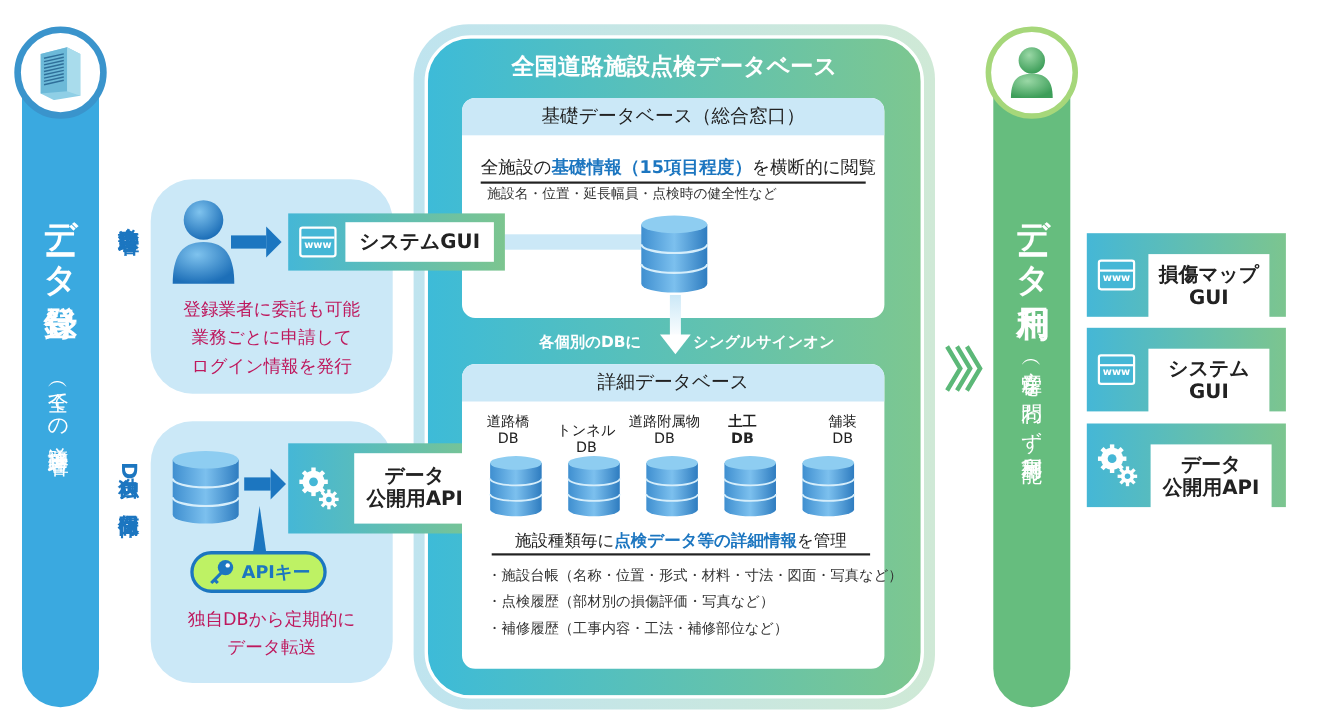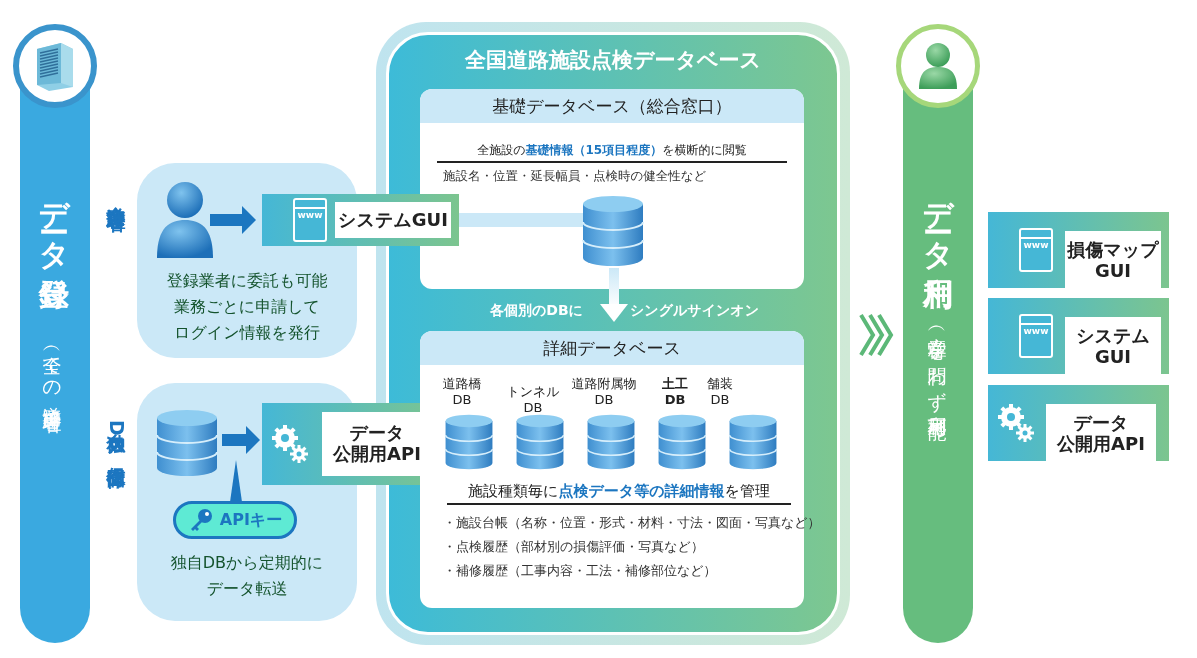--- a/index.html
+++ b/index.html
@@ -23,66 +23,66 @@
   
   .group-label { position:absolute; writing-mode: vertical-rl; color: #1c76c0; font-weight: bold; font-size: 19px; letter-spacing: 1px; }
   #label-all-road { left: 104px; top: 192px; }
   #label-own-db { left: 104px; top: 418px; }
 
   
   .panel { position:absolute; background: #cbe8f7; border-radius: 38px; }
   #panel-top { left: 137px; top: 163px; width: 220px; height: 195px; }
   #panel-bottom { left: 137px; top: 383px; width: 220px; height: 238px; }
 
-  .panel-text { position:absolute; font-size: 16px; color: #14532d; text-align: center; line-height: 26px; }
+  .panel-text { position:absolute; font-size: 16px; color: #be185d; text-align: center; line-height: 26px; }
   #panel-top-text { left: 137px; top: 268px; width: 220px; }
   #panel-bottom-text { left: 137px; top: 550px; width: 220px; }
 
   
   .gbox { position:absolute; background: linear-gradient(90deg, #45b7d6, #7cc58f); display:flex; align-items:center; padding: 8px 8px 8px 10px; }
   .gbox .inner { background: #fff; display:flex; align-items:center; justify-content:center; font-weight: bold; color: #222; text-align:center; line-height: 1.15; }
 
-  .www-icon { width: 34px; height: 44px; border: 2px solid #fff; border-radius: 3px; background: #45b7d6; position: relative; flex: none; margin-left: 21px; }
+  .www-icon { width: 34px; height: 28px; border: 2px solid #fff; border-radius: 3px; background: #45b7d6; position: relative; flex: none; }
   .www-icon::before { content: ""; position:absolute; left:0; right:0; top:0; height:7px; border-bottom: 2px solid #fff; }
   .www-icon span { position:absolute; left:0; right:0; top:10px; text-align:center; color:#fff; font-size:9px; font-weight:bold; }
 
   
   #gbox-damage-map { left: 988px; top: 212px; width: 181px; height: 76px; }
   #gbox-system-gui-2 { left: 988px; top: 298px; width: 181px; height: 76px; }
   #gbox-public-api { left: 988px; top: 385px; width: 181px; height: 76px; }
   .rbox .inner { width: 110px; height: 60px; font-size: 18px; margin-left: 12px; margin-top: 21px; }
 
   
   #central-outer { position:absolute; left: 376px; top: 22px; width: 474px; height: 623px; border-radius: 50px; background: linear-gradient(90deg, #bfe4ef, #cfe9d6); }
   #central-inner { position:absolute; left: 386px; top: 32px; width: 454px; height: 603px; border-radius: 42px; background: linear-gradient(90deg, #3dbbd8, #7dc790); border: 3px solid #fff; }
   #central-title { position:absolute; left: 386px; top: 46px; width: 454px; text-align:center; color:#fff; font-weight:bold; font-size: 21px; }
 
   .subpanel { position:absolute; background:#fff; border-radius: 12px; overflow:hidden; }
   .subpanel .sp-head { background: #cbe8f7; text-align:center; font-size: 17px; font-weight: normal; color:#222; height: 34px; line-height: 34px; }
   #basic-db { left: 420px; top: 89px; width: 384px; height: 200px; }
   #detail-db { left: 420px; top: 331px; width: 384px; height: 277px; }
 
-  .underline-text { position:absolute; text-align:center; font-size: 12px; color:#222; border-bottom: 2px solid #222; padding-bottom: 2px; white-space: nowrap; }
+  .underline-text { position:absolute; text-align:center; font-size: 16px; color:#222; border-bottom: 2px solid #222; padding-bottom: 2px; white-space: nowrap; }
   .hl { color: #1c76c0; font-weight: bold; }
   #basic-summary { left: 437px; top: 142px; width: 350px; }
   #basic-examples { position:absolute; left: 443px; top: 168px; font-size: 12.5px; color:#333; }
 
   #sso-left { position:absolute; left: 490px; top: 302px; color:#fff; font-weight:bold; font-size: 14px; }
   #sso-right { position:absolute; left: 630px; top: 302px; color:#fff; font-weight:bold; font-size: 14px; }
 
   .db-label { position:absolute; width: 80px; text-align:center; font-size: 13px; color:#222; line-height: 16px; }
   .db-cyl { position:absolute; }
 
   #detail-summary { left: 447px; top: 482px; width: 344px; font-size: 15px; }
   .detail-list { position:absolute; left: 443px; font-size: 13px; color:#333; }
 
   .arrow-right { position:absolute; height: 12px; background: #1c76c0; }
   .arrow-right::after { content:""; position:absolute; right:-14px; top:-8px; border-left:14px solid #1c76c0; border-top:14px solid transparent; border-bottom:14px solid transparent; }
 
-  #key-pill { position:absolute; left: 173px; top: 501px; width: 124px; height: 38px; border: 3px solid #1c76c0; border-radius: 20px; background:#5eead4; display:flex; align-items:center; justify-content:center; gap:6px; font-weight:bold; color:#1c76c0; font-size: 16px; }
+  #key-pill { position:absolute; left: 173px; top: 501px; width: 124px; height: 38px; border: 3px solid #1c76c0; border-radius: 20px; background:#bef264; display:flex; align-items:center; justify-content:center; gap:6px; font-weight:bold; color:#1c76c0; font-size: 16px; }
   #key-stem { position:absolute; left: 230px; top: 460px; width: 0; height: 0; border-left: 6px solid transparent; border-right: 6px solid transparent; border-bottom: 42px solid #1c76c0; }
 
   #chevrons { position:absolute; left: 857px; top: 313px; }
 </style>
 </head>
 <body>
 
 <div id="left-pillar" class="pillar"></div>
 <div id="left-circle" class="pillar-circle">
   <svg width="44" height="50" viewBox="0 0 44 50">
@@ -337,21 +337,21 @@
 <div class="db-label" style="left: 635px; top: 376px; font-weight: bold;">
     <div>土工</div>
     <div>DB</div>
   </div>
 <svg class="abs db-cyl" style="left:657px;top:413px" width="50" height="58" viewBox="0 0 64 74">
     <path d="M2,10 L2,64 A30,8 0 0 0 62,64 L62,10 Z" fill="url(#dbg)"></path>
     <ellipse cx="32" cy="10" rx="30" ry="8" fill="#8ecdf1"></ellipse>
     <path d="M2,28 A30,8 0 0 0 62,28" stroke="#d6eefb" stroke-width="2" fill="none"></path>
     <path d="M2,46 A30,8 0 0 0 62,46" stroke="#d6eefb" stroke-width="2" fill="none"></path>
   </svg>
-<div class="db-label" style="left: 680px; top: 376px;">
+<div class="db-label" style="left: 726px; top: 376px;">
     <div>舗装</div>
     <div>DB</div>
   </div>
 <svg class="abs db-cyl" style="left:728px;top:413px" width="50" height="58" viewBox="0 0 64 74">
     <path d="M2,10 L2,64 A30,8 0 0 0 62,64 L62,10 Z" fill="url(#dbg)"></path>
     <ellipse cx="32" cy="10" rx="30" ry="8" fill="#8ecdf1"></ellipse>
     <path d="M2,28 A30,8 0 0 0 62,28" stroke="#d6eefb" stroke-width="2" fill="none"></path>
     <path d="M2,46 A30,8 0 0 0 62,46" stroke="#d6eefb" stroke-width="2" fill="none"></path>
   </svg>
 

